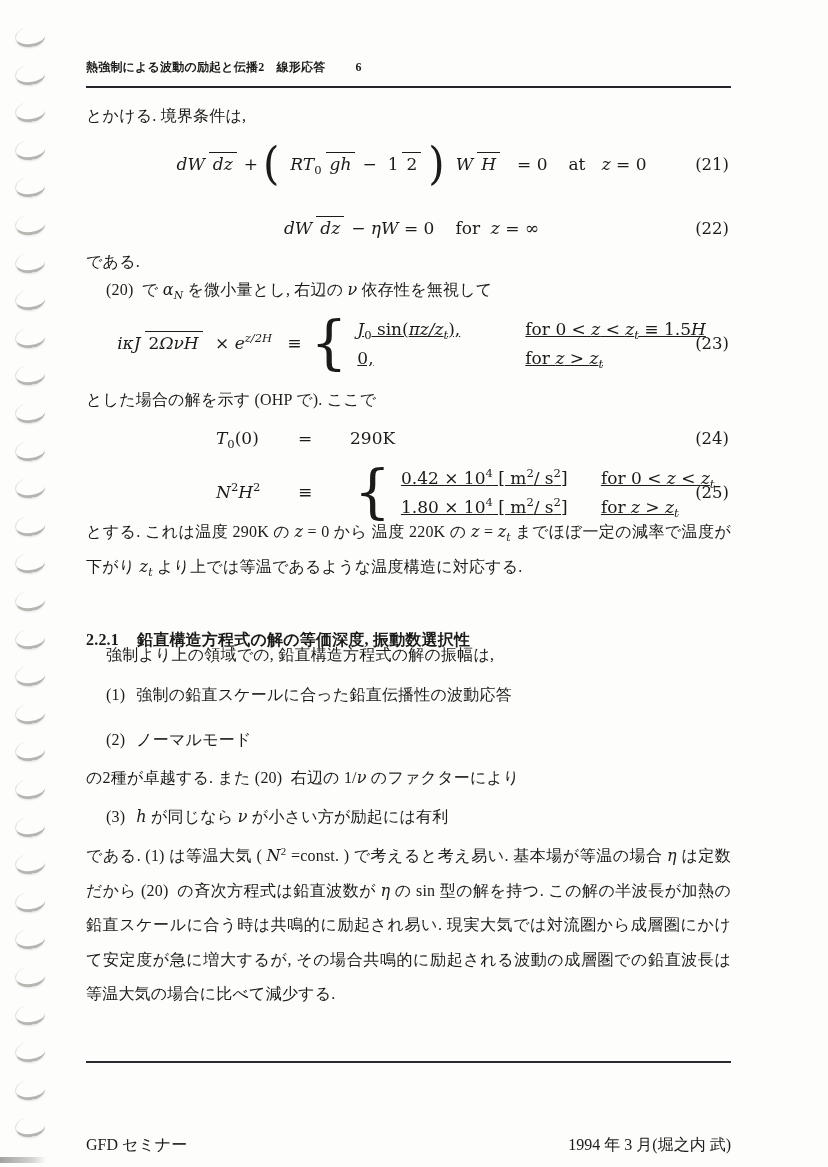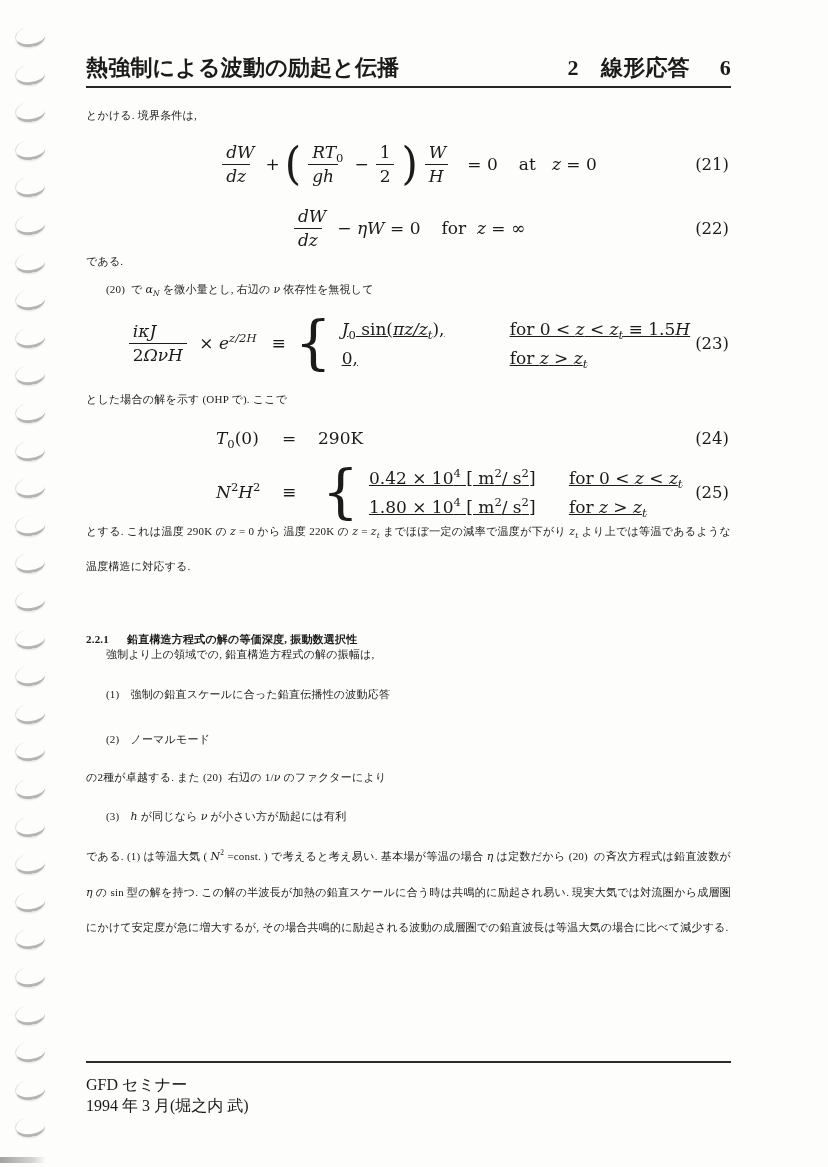--- a/index.html
+++ b/index.html
@@ -29,52 +29,52 @@
   .corner-mark{
     position:absolute;left:0;top:1157px;width:46px;height:6px;
     background:linear-gradient(90deg,#8b8b89,#c9c9c7 70%,transparent);
     opacity:.8;
   }
   .content{position:absolute;left:86px;top:0;width:645px;height:100%;}
   .abs{position:absolute;left:0;width:100%;}
   .indent{left:20px;width:625px;}
 
   
-  .cjk{font-size:11px;line-height:35px;letter-spacing:.2px;}
+  .cjk{font-size:16px;line-height:35px;letter-spacing:.2px;}
   .bold{font-weight:700;}
   .just{text-align:justify;}
   [data-bind-rich]{white-space:pre-wrap;}
   .it{font-style:italic;font-family:"DejaVu Serif",serif;}
   .rm{font-style:normal;}
   sub,sup{font-size:68%;line-height:0;}
 
   
-  .hdr{display:flex;justify-content:space-between;align-items:baseline;font-size:22px;}
+  .hdr{display:flex;justify-content:flex-start;align-items:baseline;font-size:12px;}
   .hdr-right{display:flex;gap:30px;}
   .rule{position:absolute;left:0;width:100%;height:2px;background:#26262a;}
   .rule-thin{height:1.6px;background:#2b2b2f;}
   .ftr{display:flex;justify-content:space-between;font-size:16px;}
 
   
   .eqline{position:absolute;left:0;width:100%;display:flex;align-items:center;justify-content:center;}
   .math{display:inline-flex;align-items:center;font-family:"DejaVu Serif",serif;font-style:italic;font-size:17px;gap:5px;}
   .eqtag{position:absolute;right:2px;top:50%;transform:translateY(-50%);font-style:normal;font-family:"DejaVu Serif",serif;font-size:16.5px;}
-  .frac{display:inline-flex;flex-direction:column;align-items:flex-start;margin:0 2px;}
+  .frac{display:inline-flex;flex-direction:row;align-items:center;margin:0 2px;}
   .fnum,.fden{display:block;padding:1px 4px;line-height:1.2;text-align:center;}
   .fden{border-top:1.4px solid var(--ink);}
   .bigp{font-style:normal;font-size:42px;line-height:0;font-weight:400;transform:scaleY(1.05);}
   .cases{display:inline-flex;align-items:center;margin-left:4px;}
   .brace{font-style:normal;font-size:58px;line-height:0;font-weight:400;margin-right:10px;transform:scaleY(1.0);}
   .caserows{display:inline-flex;flex-direction:column;gap:9px;}
   .caserow{display:flex;align-items:baseline;text-decoration:underline;}
   .caseval{min-width:168px;}
   .caseval-wide{min-width:200px;}
   .eqnarray{position:absolute;left:0;width:100%;}
   .eqrow{position:relative;display:flex;align-items:center;width:100%;padding-left:130px;}
-  .eqrow .math{gap:0;}
+  .eqrow .math{gap:16px;}
   .lhs{display:inline-block;min-width:66px;}
   .relop{display:inline-block;min-width:36px;text-align:left;font-style:normal;}
   .marker{margin-right:11px;}
   .cond{margin-left:16px;}
   .gap-l{margin-left:10px;}
 </style>
 </head>
 <body>
 
 <div class="page">
@@ -245,19 +245,19 @@
 
     <div class="abs cjk" style="top:760px;" data-bind-rich="mid_line.segs"><span>の2種が卓越する. また (20)  右辺の 1/</span><span class="it">ν</span><span> のファクターにより</span></div>
 
     <div class="abs indent cjk" style="top:799px;">
       <span class="marker" data-bind="items.item3.marker">(3)</span><span data-bind-rich="items.item3.segs"><span class="it">h</span><span> が同じなら </span><span class="it">ν</span><span> が小さい方が励起には有利</span></span>
     </div>
 
     <div class="abs cjk just" style="top:839px;line-height:34.5px;" data-bind-rich="final_para.segs"><span>である. (1) は等温大気 ( </span><span class="it">N</span><sup class="rm">2</sup><span> =const. ) で考えると考え易い. 基本場が等温の場合 </span><span class="it">η</span><span> は定数だから (20)  の斉次方程式は鉛直波数が </span><span class="it">η</span><span> の sin 型の解を持つ. この解の半波長が加熱の鉛直スケールに合う時は共鳴的に励起され易い. 現実大気では対流圏から成層圏にかけて安定度が急に増大するが, その場合共鳴的に励起される波動の成層圏での鉛直波長は等温大気の場合に比べて減少する.</span></div>
 
     <div class="rule rule-thin" style="top:1061px;"></div>
-    <div class="abs ftr" style="top:1075px;flex-direction:column;">
+    <div class="abs ftr" style="top:1135px;">
       <span data-bind="footer.left">GFD セミナー</span>
       <span data-bind="footer.right">1994 年 3 月(堀之内 武)</span>
     </div>
 
   </div>
 </div>
 
 </body></html>

